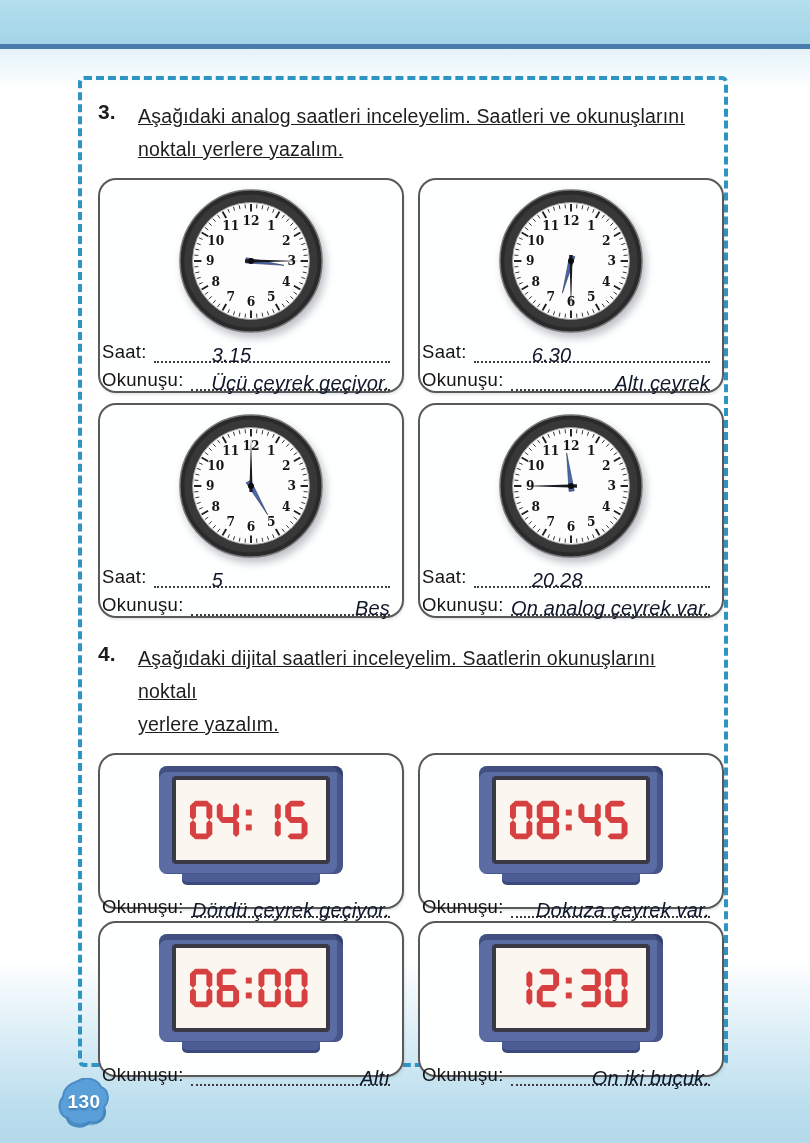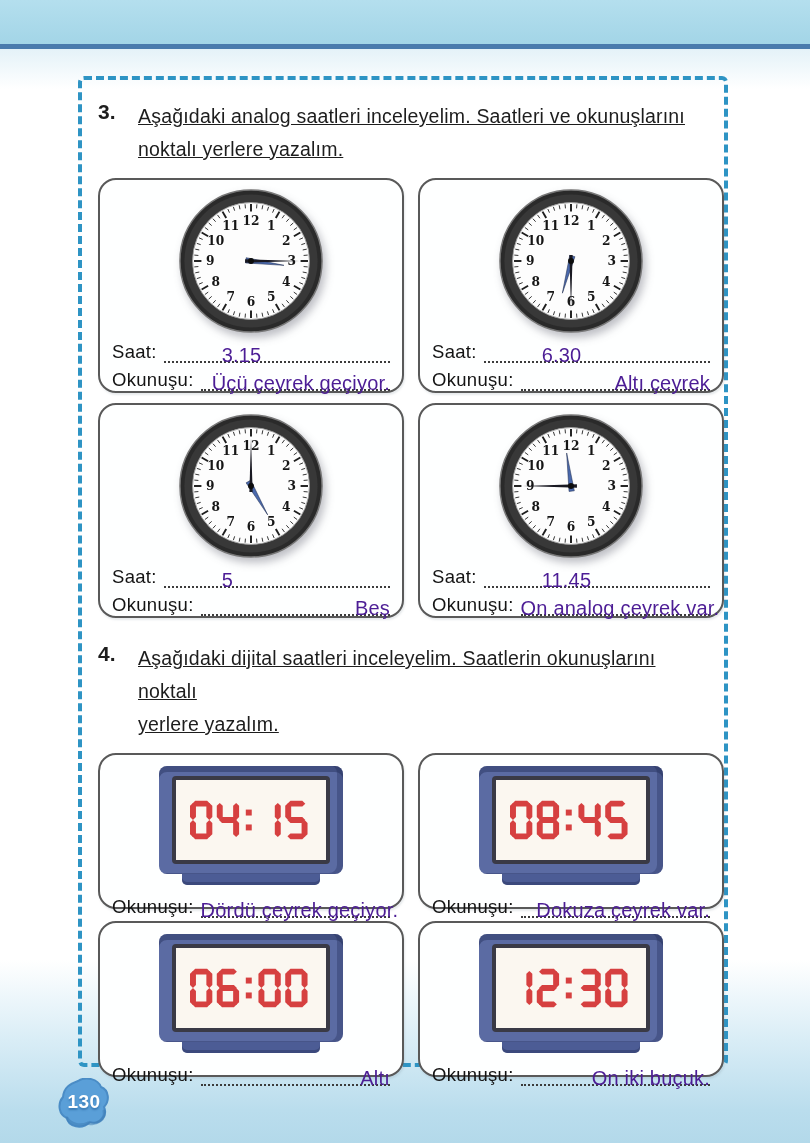--- a/index.html
+++ b/index.html
@@ -33,26 +33,26 @@
   }
   .card{
     border:2.5px solid #595959;border-radius:18px;background:#feffff;
     box-sizing:border-box;display:flex;flex-direction:column;align-items:stretch;
     box-shadow:1px 2px 2px rgba(120,140,150,.18);
   }
   .card.analog{height:215px;}
   .card.digital{height:156px;}
   .clock-wrap{display:flex;justify-content:center;margin-top:7px;}
   .clock-svg{width:148px;height:148px;filter:drop-shadow(3px 5px 4px rgba(40,40,60,.30));}
-  .ans-row{display:flex;align-items:flex-end;padding:0 12px 0 12px;margin-top:1px;height:27px;}
+  .ans-row{display:flex;align-items:flex-end;padding:0 12px 0 2px;margin-top:1px;height:27px;}
   .ans-label{font-size:18.5px;color:#141414;letter-spacing:0.3px;flex:none;}
   .dotline{flex:1;margin-left:7px;border-bottom:2.5px dotted #3c3c3c;height:25px;position:relative;}
   .answer{
-    position:absolute;left:0;right:0;bottom:-6px;color:#4c1d95;font-size:20px;
-    white-space:nowrap;letter-spacing:0.2px;
+    position:absolute;left:0;right:0;bottom:-6px;color:#0f172a;font-size:20px;
+    white-space:nowrap;letter-spacing:0.2px;font-style:italic;
   }
   .answer.saat{padding-left:58px;}
   .answer.center{text-align:right;}
   
   .dclock-wrap{display:flex;flex-direction:column;align-items:center;margin-top:11px;}
   .dclock{
     background:#5b6ba3;border-radius:8px;padding:10px 13px;
     box-shadow:inset 0 6px 0 rgba(28,38,78,.40),inset -6px -1px 0 rgba(28,38,78,.30);
   }
   .dscreen{
@@ -476,21 +476,21 @@
               </g>
               <g transform="rotate(270 100 100)">
                 <path d="M97.8 108 L100 35 L102.2 108 Z" fill="#191922"></path>
               </g>
               <circle cx="100" cy="100" r="4" fill="#0d0d0d"></circle>
             </svg>
           </div>
         <div class="ans-row">
           <span class="ans-label">Saat:</span>
           <span class="dotline">
-              <span class="answer saat">11.45</span>
+              <span class="answer saat">20.28</span>
             </span>
         </div>
         <div class="ans-row">
           <span class="ans-label">Okunuşu:</span>
           <span class="dotline">
               <span class="answer center">On analog çeyrek var.</span>
             </span>
         </div>
       </div>
     </div>

